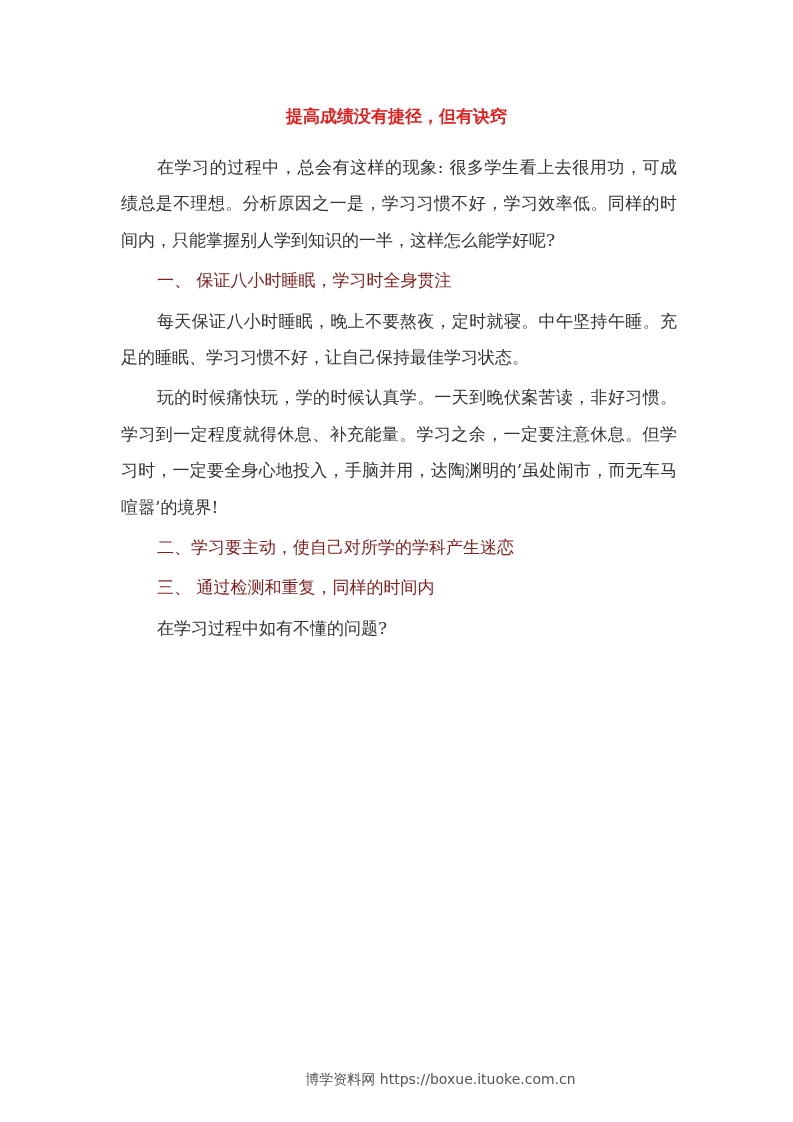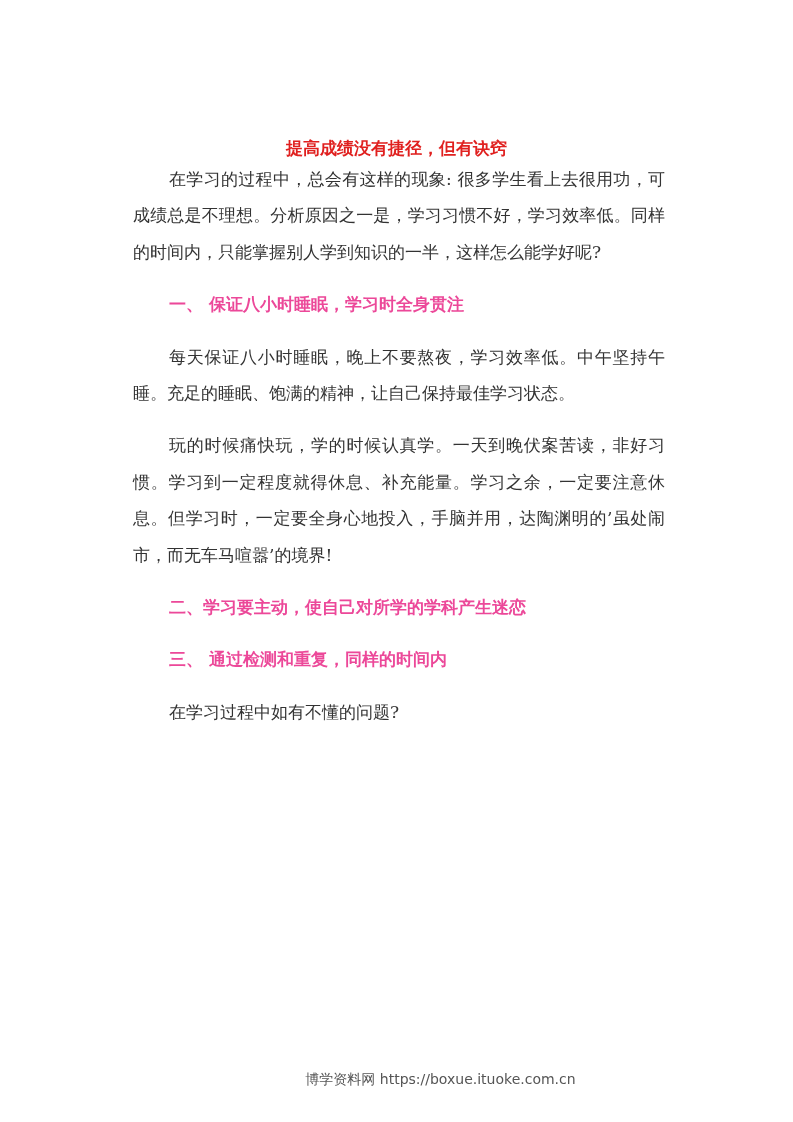--- a/index.html
+++ b/index.html
@@ -1,45 +1,45 @@
 <!DOCTYPE html>
 <html><head>
   <meta charset="utf-8">
   <style>
     html, body { margin: 0; padding: 0; background: #ffffff; }
     body { width: 793px; height: 1122px; position: relative; overflow: hidden; }
     .page { position: absolute; left: 0; top: 0; width: 793px; height: 1122px; background: #ffffff; }
     .title {
       position: absolute; left: 0; top: 104px; width: 793px; text-align: center;
       font-family: "DejaVu Serif", "Liberation Serif", serif;
-      font-size: 17px; font-weight: bold; color: #e0201f; line-height: 24px; margin-top: 32px;
+      font-size: 17px; font-weight: bold; color: #e0201f; line-height: 24px;
     }
     .body {
       position: absolute; left: 117px; top: 145px; width: 564px;
       font-family: "DejaVu Serif", "Liberation Serif", serif;
       font-size: 17px; color: #333333; line-height: 36.4px;
     }
-    .body p { margin: 16px; text-indent: 36px; text-align: justify; text-align-last: left; }
-    .body p.heading { font-weight: bold; color: #ec4899; }
+    .body p { margin: 4px; text-indent: 36px; text-align: justify; text-align-last: left; }
+    .body p.heading { font-weight: normal; color: #7f1d1d; }
     .footer {
       position: absolute; left: 0; top: 1069px; width: 793px; text-align: center;
       font-family: "DejaVu Sans", "Liberation Sans", sans-serif;
       font-size: 14px; color: #555555; line-height: 20px; padding-left: 44px;
     }
   </style>
 </head>
 <body>
 
 <div class="page">
   <div class="title">提高成绩没有捷径，但有诀窍</div>
 
   <div class="body">
     <p>在学习的过程中，总会有这样的现象: 很多学生看上去很用功，可成绩总是不理想。分析原因之一是，学习习惯不好，学习效率低。同样的时间内，只能掌握别人学到知识的一半，这样怎么能学好呢?</p>
     <p class="heading">一、  保证八小时睡眠，学习时全身贯注</p>
-    <p>每天保证八小时睡眠，晚上不要熬夜，学习效率低。中午坚持午睡。充足的睡眠、饱满的精神，让自己保持最佳学习状态。</p>
+    <p>每天保证八小时睡眠，晚上不要熬夜，定时就寝。中午坚持午睡。充足的睡眠、学习习惯不好，让自己保持最佳学习状态。</p>
     <p>玩的时候痛快玩，学的时候认真学。一天到晚伏案苦读，非好习惯。学习到一定程度就得休息、补充能量。学习之余，一定要注意休息。但学习时，一定要全身心地投入，手脑并用，达陶渊明的’虽处闹市，而无车马喧嚣’的境界!</p>
     <p class="heading">二、学习要主动，使自己对所学的学科产生迷恋</p>
     <p class="heading">三、  通过检测和重复，同样的时间内</p>
     <p>在学习过程中如有不懂的问题?</p>
   </div>
 
   <div class="footer">博学资料网 https://boxue.ituoke.com.cn</div>
 </div>
 
 </body></html>

